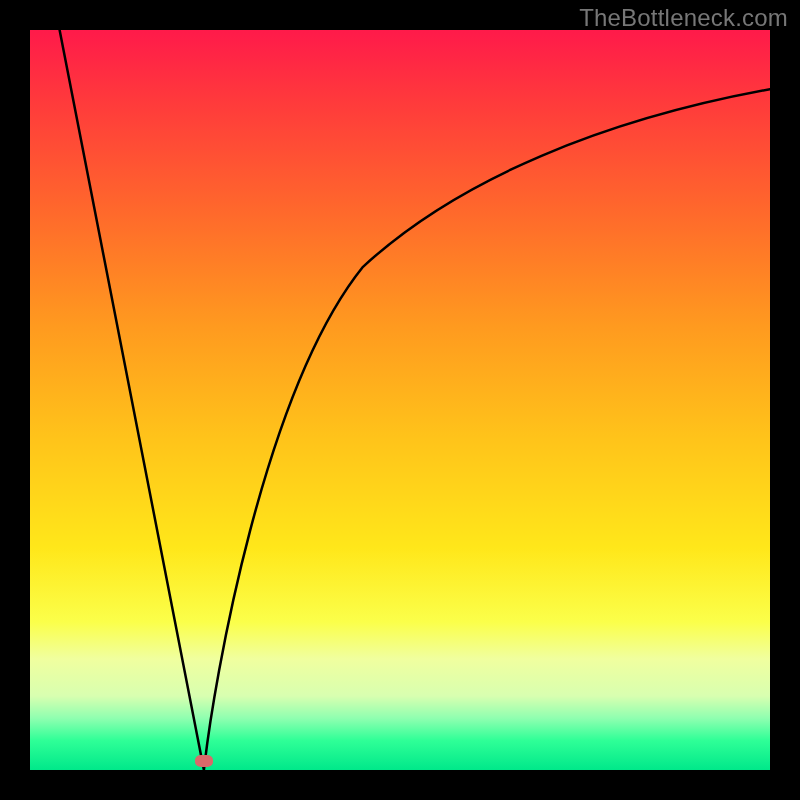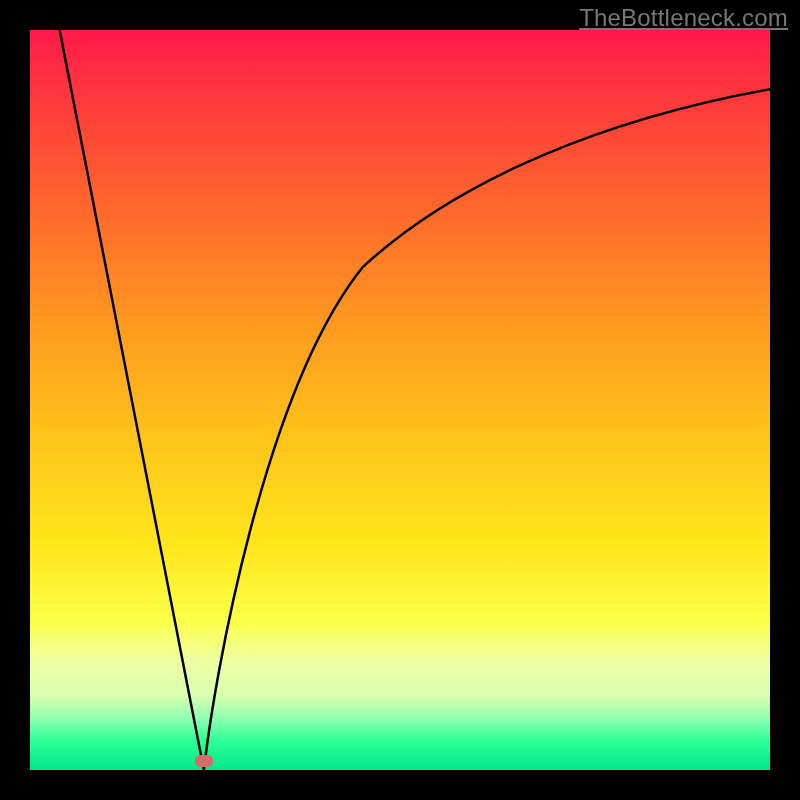--- a/index.html
+++ b/index.html
@@ -41,21 +41,20 @@
     );
   }
   .watermark {
     position: absolute;
     top: 4px;
     right: 12px;
     color: #777;
     font-size: 24px;
     font-weight: 400;
     letter-spacing: 0.2px;
-    text-decoration: underline;
   }
   svg.curve {
     position: absolute;
     top: 0;
     left: 0;
     width: 740px;
     height: 740px;
   }
   .marker {
     position: absolute;

